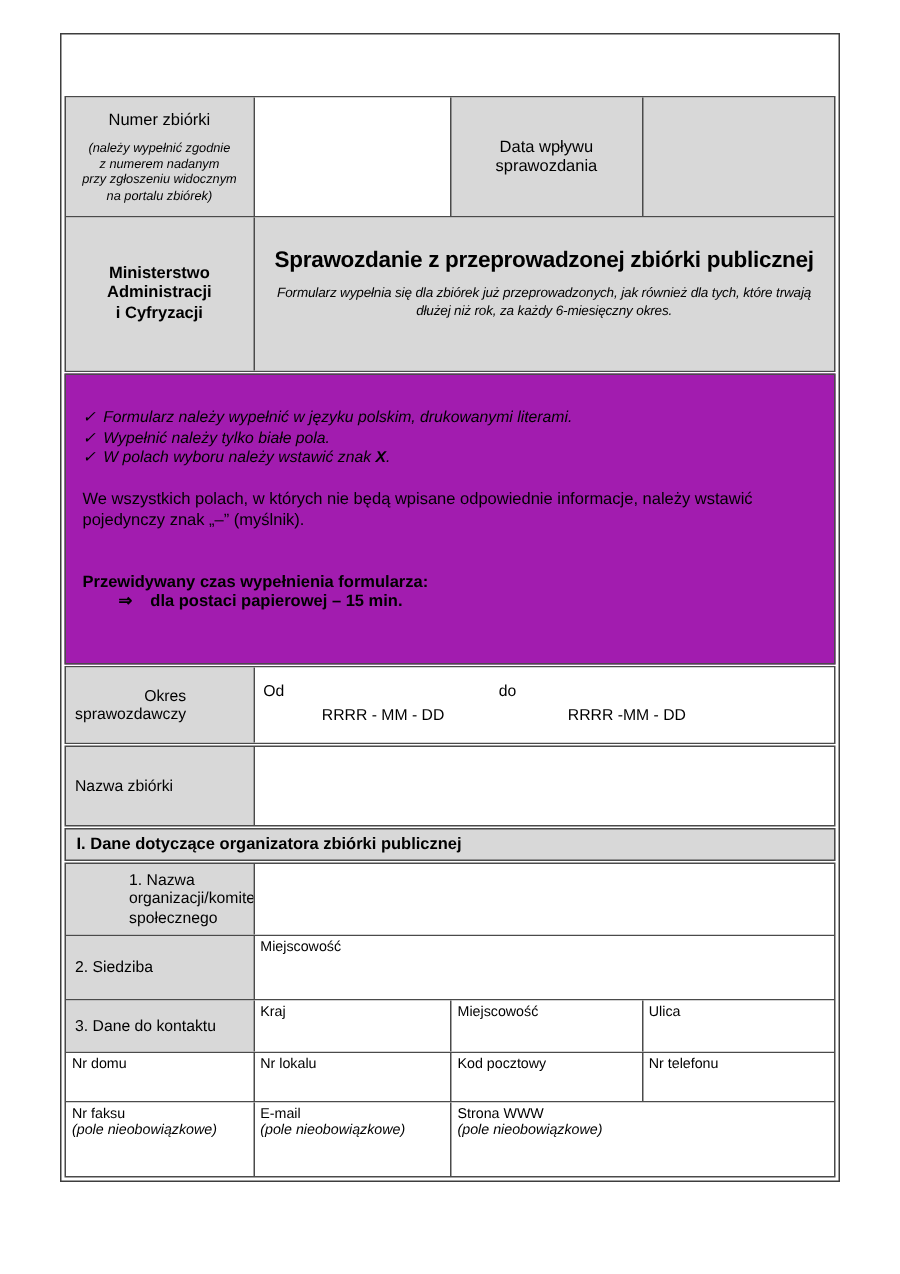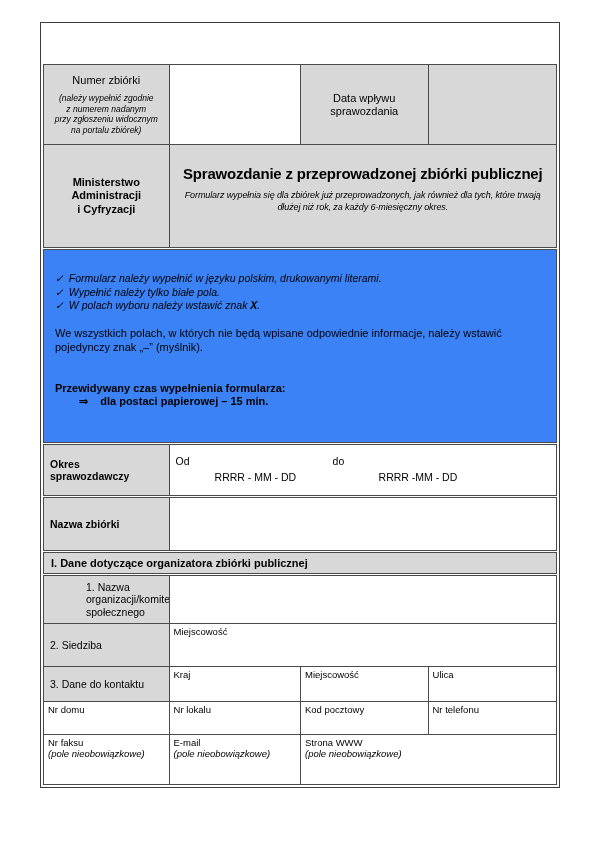--- a/index.html
+++ b/index.html
@@ -19,31 +19,31 @@
   .r1 .c { height:79px; }
   .r2 .c { height:102px; }
   .cc { display:flex; flex-direction:column; align-items:center; justify-content:center; text-align:center; }
   .lbl11 { font-size:11px; line-height:13px; }
   .lbl11b { font-size:11px; line-height:13.5px; font-weight:bold; }
   .note85 { font-size:8.5px; line-height:10.5px; font-style:italic; margin-top:6px; }
   .pre { white-space:pre-line; }
   .title-cell { padding-top:20px; text-align:center; }
   .form-title { font-size:15px; font-weight:bold; letter-spacing:-0.2px; white-space:nowrap; }
   .form-subtitle { font-size:9px; font-style:italic; line-height:12px; margin-top:7px; letter-spacing:-0.1px; }
-  .instructions { background:#3b82f6; height:194px; padding:22px 12px 0 11px; }
+  .instructions { background:#a21caf; height:194px; padding:22px 12px 0 11px; }
   .check-line { font-size:10.5px; font-style:italic; line-height:13.5px; }
   .chk { margin-right:5px; }
   .boldx { font-weight:bold; }
   .dash-note { font-size:11px; line-height:14px; margin-top:13px; width:494px; }
   .time-head { font-size:11px; font-weight:bold; margin-top:28px; }
   .time-line { font-size:11px; font-weight:bold; line-height:15px; }
   .time-line .arrow { margin-left:24px; }
   .time-line .ti { margin-left:12px; }
   .lab-cell { display:flex; align-items:center; padding:4px 6px; font-size:10.5px; line-height:12.5px; }
-  .bold { font-weight:bold; }
+  .bold { font-weight:normal;text-align:right; }
   .okres-row .c { height:50px; }
   .nazwa-row .c { height:52px; }
   .abs { position:absolute; font-size:10.5px; }
   .secbar { height:22px; margin-top:4px; margin-bottom:0; display:flex; align-items:center; padding-left:7px; font-size:11px; font-weight:bold; background:#d8d8d8; }
   .t2 { margin-top:3px; }
   .rowA .c { height:47px;padding-left:42px; }
   .rowB .c { height:42px; }
   .rowC .c { height:34px; }
   .rowD .c { height:32px; }
   .rowE .c { height:49px; }

